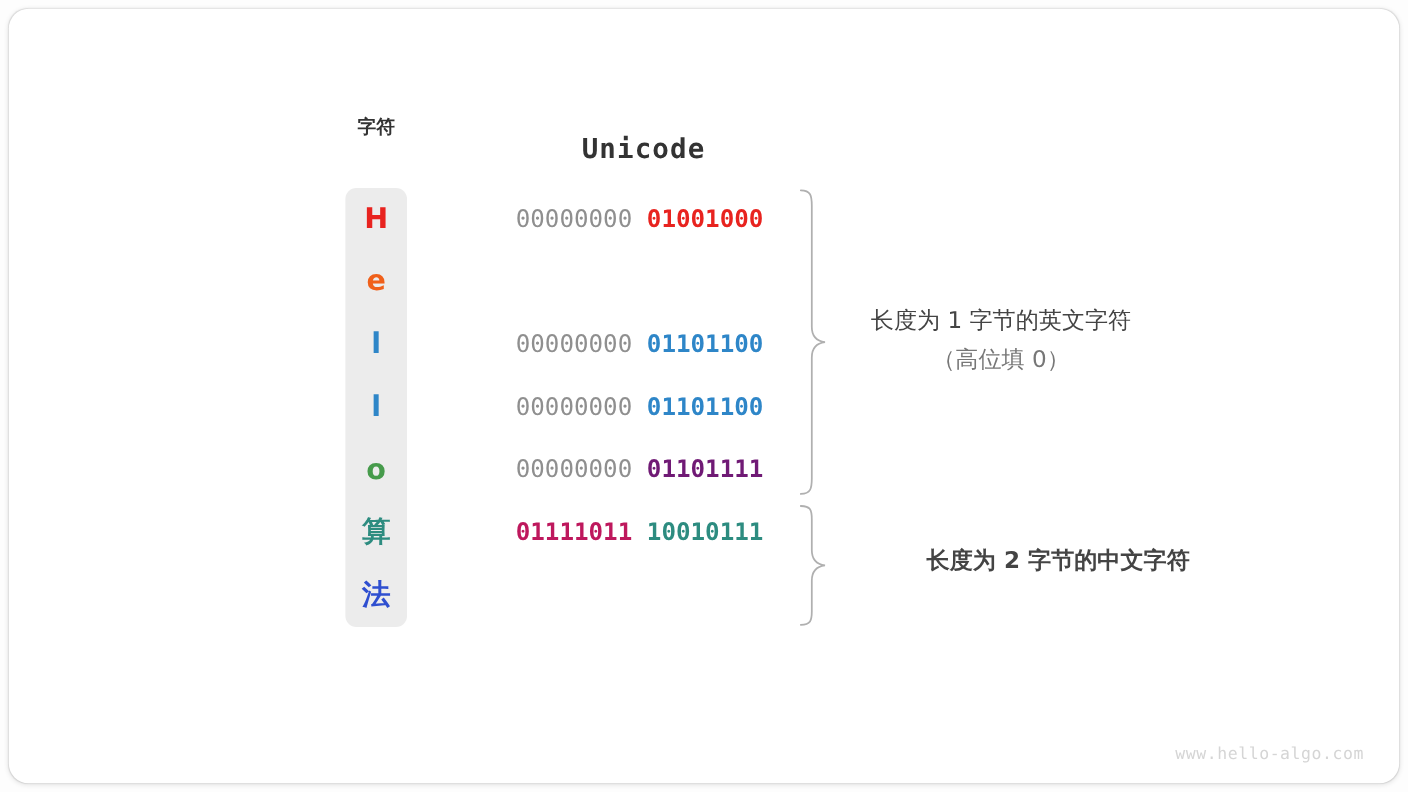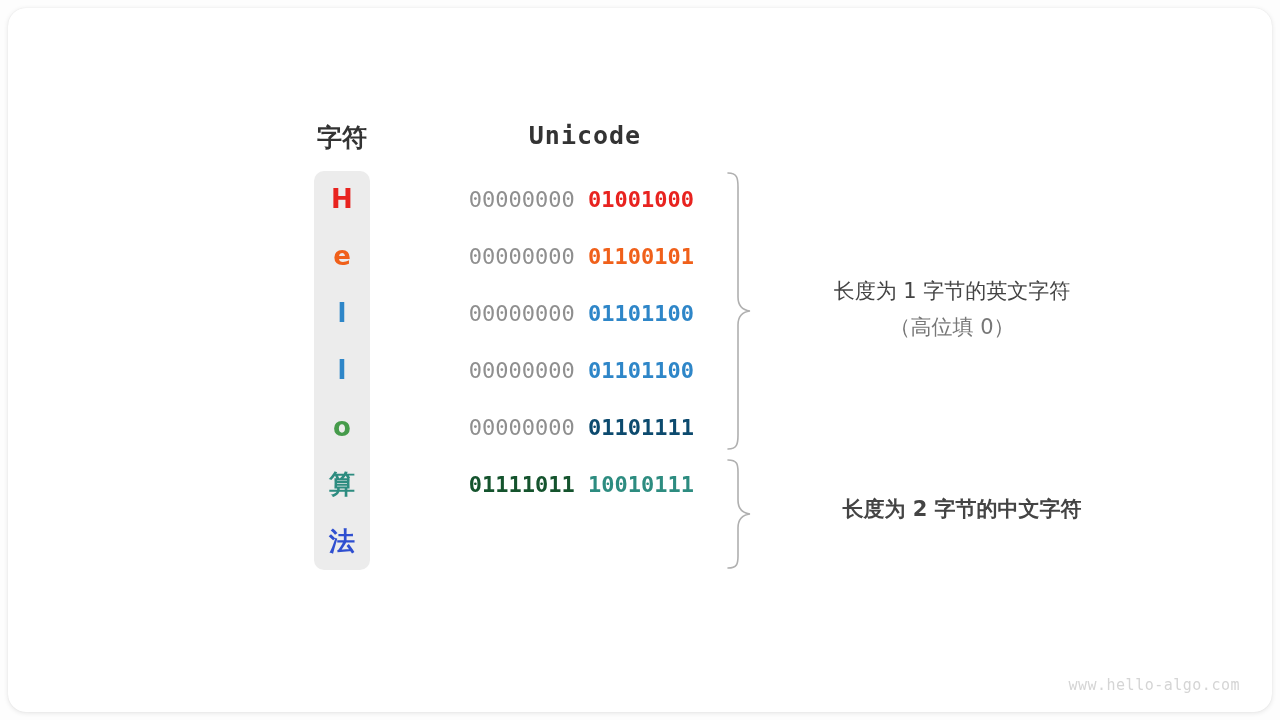--- a/index.html
+++ b/index.html
@@ -27,24 +27,24 @@
 
   
   .hdr {
     position: absolute;
     font-weight: bold;
     color: #333333;
     white-space: nowrap;
   }
   .hdr-char {
     left: 306px;
-    top: 113px;
+    top: 96px;
     width: 56px;
     text-align: center;
-    font-size: 25px;
+    font-size: 17px;
     font-family: "DejaVu Sans", sans-serif;
   }
   .hdr-unicode {
     left: 450px;
     top: 113px;
     width: 254px;
     text-align: center;
     font-size: 25px;
     font-family: "DejaVu Sans Mono", monospace;
     letter-spacing: 1px;
@@ -114,21 +114,21 @@
     font-size: 21px;
     font-family: "DejaVu Sans", sans-serif;
     text-align: center;
     white-space: nowrap;
     line-height: 36px;
   }
   .note .sub {
     display: block;
     color: #777777;
   }
-  .note-1 { left: 774px; top: 265px; width: 340px; }
+  .note-1 { left: 732px; top: 265px; width: 340px; }
   .note-2 { left: 784px; top: 483px; width: 340px; font-weight: bold; }
 
   
   .watermark {
     position: absolute;
     right: 32px;
     bottom: 18px;
     color: #d5d5d5;
     font-size: 15px;
     font-family: "DejaVu Sans Mono", monospace;
@@ -145,37 +145,36 @@
 
   <div class="char-strip"></div>
 
   <div id="rows-container">
       <div class="row" style="top: 163px;">
         <div class="char" style="color: rgb(232, 35, 31);">H</div>
         <div class="bytes"><span class="byte-hi-pad">00000000</span> <span class="byte-strong" style="color: rgb(232, 35, 31);">01001000</span></div>
       </div>
       <div class="row" style="top: 220px;">
         <div class="char" style="color: rgb(240, 96, 26);">e</div>
-        <div class="bytes"><span class="byte-hi-pad">00000000</span> <span class="byte-strong" style="color: rgb(240, 96, 26);">01100101</span></div>
       </div>
       <div class="row" style="top: 277px;">
         <div class="char" style="color: rgb(46, 134, 200);">l</div>
         <div class="bytes"><span class="byte-hi-pad">00000000</span> <span class="byte-strong" style="color: rgb(46, 134, 200);">01101100</span></div>
       </div>
       <div class="row" style="top: 334px;">
         <div class="char" style="color: rgb(46, 134, 200);">l</div>
         <div class="bytes"><span class="byte-hi-pad">00000000</span> <span class="byte-strong" style="color: rgb(46, 134, 200);">01101100</span></div>
       </div>
       <div class="row" style="top: 391px;">
         <div class="char" style="color: rgb(70, 155, 75);">o</div>
-        <div class="bytes"><span class="byte-hi-pad">00000000</span> <span class="byte-strong" style="color: #0c4a6e;">01101111</span></div>
+        <div class="bytes"><span class="byte-hi-pad">00000000</span> <span class="byte-strong" style="color: #701a75;">01101111</span></div>
       </div>
       <div class="row" style="top: 448px;">
         <div class="char" style="color: rgb(45, 140, 128);">算</div>
-        <div class="bytes"><span class="byte-strong" style="color: #14532d; margin-top: 28px;">01111011</span> <span class="byte-strong" style="color: rgb(45, 140, 128);">10010111</span></div>
+        <div class="bytes"><span class="byte-strong" style="color: #be185d; margin-top: 28px;">01111011</span> <span class="byte-strong" style="color: rgb(45, 140, 128);">10010111</span></div>
       </div>
       <div class="row" style="top: 505px;">
         <div class="char" style="color: rgb(47, 79, 208);">法</div>
       </div>
     </div>
 
   <div class="brace" style="left:718px; top:163px;">
     <svg width="26" height="280" viewBox="0 0 26 280" fill="none" stroke="#b0b0b0" stroke-width="1.6" stroke-linecap="round">
       <path d="M2 2 C11 2, 12 7, 12 16 L12 126 C12 135, 16 139, 24 140
                C16 141, 12 145, 12 154 L12 264 C12 273, 11 278, 2 278"></path>

